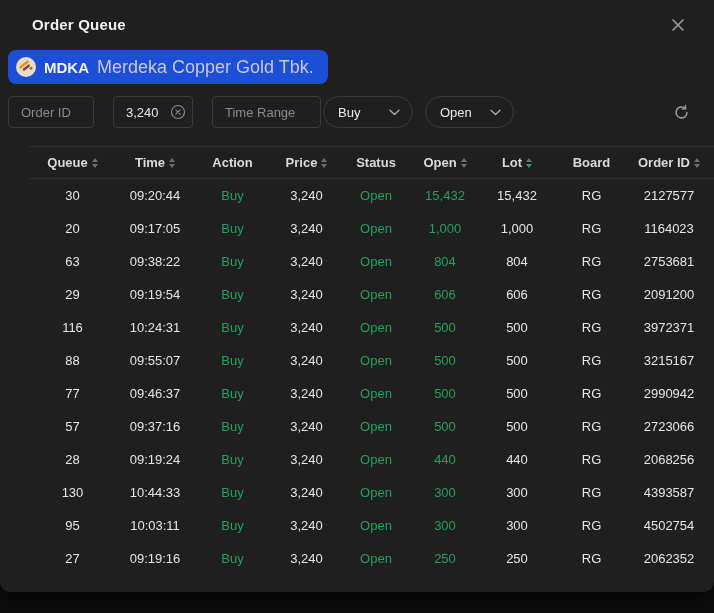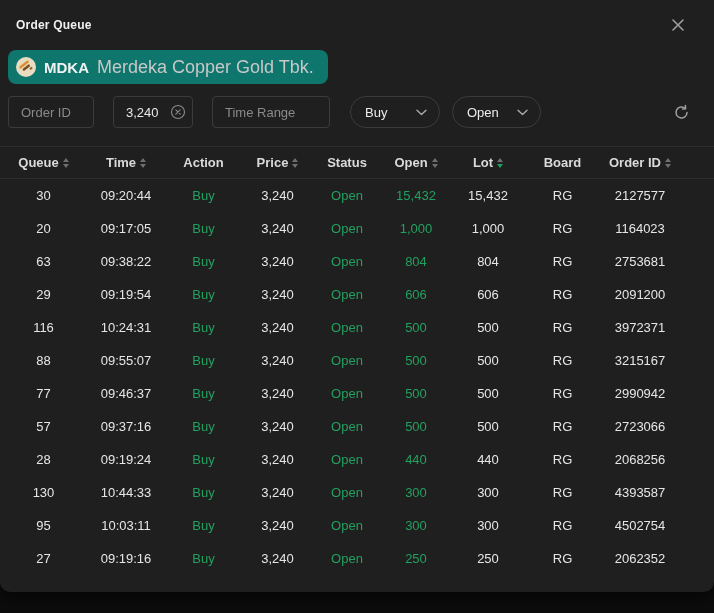--- a/index.html
+++ b/index.html
@@ -19,33 +19,33 @@
     overflow: hidden;
   }
   
   .titlebar {
     display: flex;
     align-items: center;
     justify-content: space-between;
     padding: 13px 16px 0 16px;
     height: 36px;
   }
-  .title { font-size: 12px; font-weight: 700; color: #f0f0f0; letter-spacing: .2px; }
+  .title { font-size: 15px; font-weight: 700; color: #f0f0f0; letter-spacing: .2px; margin-left: 16px; }
   .close-btn {
     background: none; border: none; cursor: pointer;
     width: 24px; height: 24px; display: flex; align-items: center; justify-content: center;
     margin-right: 8px;
   }
   
   .badge-row { padding: 14px 8px 0 8px; }
   .stock-badge {
     display: inline-flex;
     align-items: center;
     gap: 8px;
-    background: #0f766e;
+    background: #1d4ed8;
     border-radius: 8px;
     padding: 7px 14px 7px 8px;
     height: 34px;
   }
   .stock-symbol { font-size: 15px; font-weight: 700; color: #f2f2f2; }
   .stock-name { font-size: 18px; color: #c8c8c8; }
   
   .filters {
     display: flex;
     align-items: center;
@@ -66,21 +66,21 @@
   .f-input::placeholder { color: #8a8a8a; }
   .input-orderid { width: 86px; margin-right: 19px; }
   .price-wrap { position: relative; width: 80px; margin-right: 19px; }
   .input-price { width: 80px; padding-right: 28px; }
   .clear-btn {
     position: absolute; right: 7px; top: 8px;
     width: 16px; height: 16px;
     background: none; border: none; padding: 0; cursor: pointer;
     display: flex; align-items: center; justify-content: center;
   }
-  .input-time { width: 118px; margin-right: 20px; }
+  .input-time { width: 109px; margin-right: 2px; }
   .select {
     height: 32px;
     border: 1px solid #3b3b3b;
     border-radius: 16px;
     display: flex;
     align-items: center;
     justify-content: space-between;
     padding: 0 12px 0 14px;
     font-size: 13px;
     color: #ececec;
@@ -89,21 +89,21 @@
   .select-side  { width: 90px; margin-right: 12px; }
   .select-status{ width: 89px; margin-right: 10px; }
   .select-board { width: 95px; }
   .refresh-btn {
     margin-left: auto; margin-right: 14px;
     background: none; border: none; cursor: pointer;
     width: 22px; height: 22px;
     display: flex; align-items: center; justify-content: center;
   }
   
-  .table-wrap { margin-top: 18px; }
+  .table-wrap { margin-top: 18px; margin-left: 29px; }
   table {
     width: 714px;
     border-collapse: collapse;
     table-layout: fixed;
     font-size: 13px;
   }
   col.c1 { width: 87px; } col.c2 { width: 78px; } col.c3 { width: 77px; }
   col.c4 { width: 71px; } col.c5 { width: 68px; } col.c6 { width: 70px; }
   col.c7 { width: 74px; } col.c8 { width: 75px; } col.c9 { width: 114px; }
   thead th {

